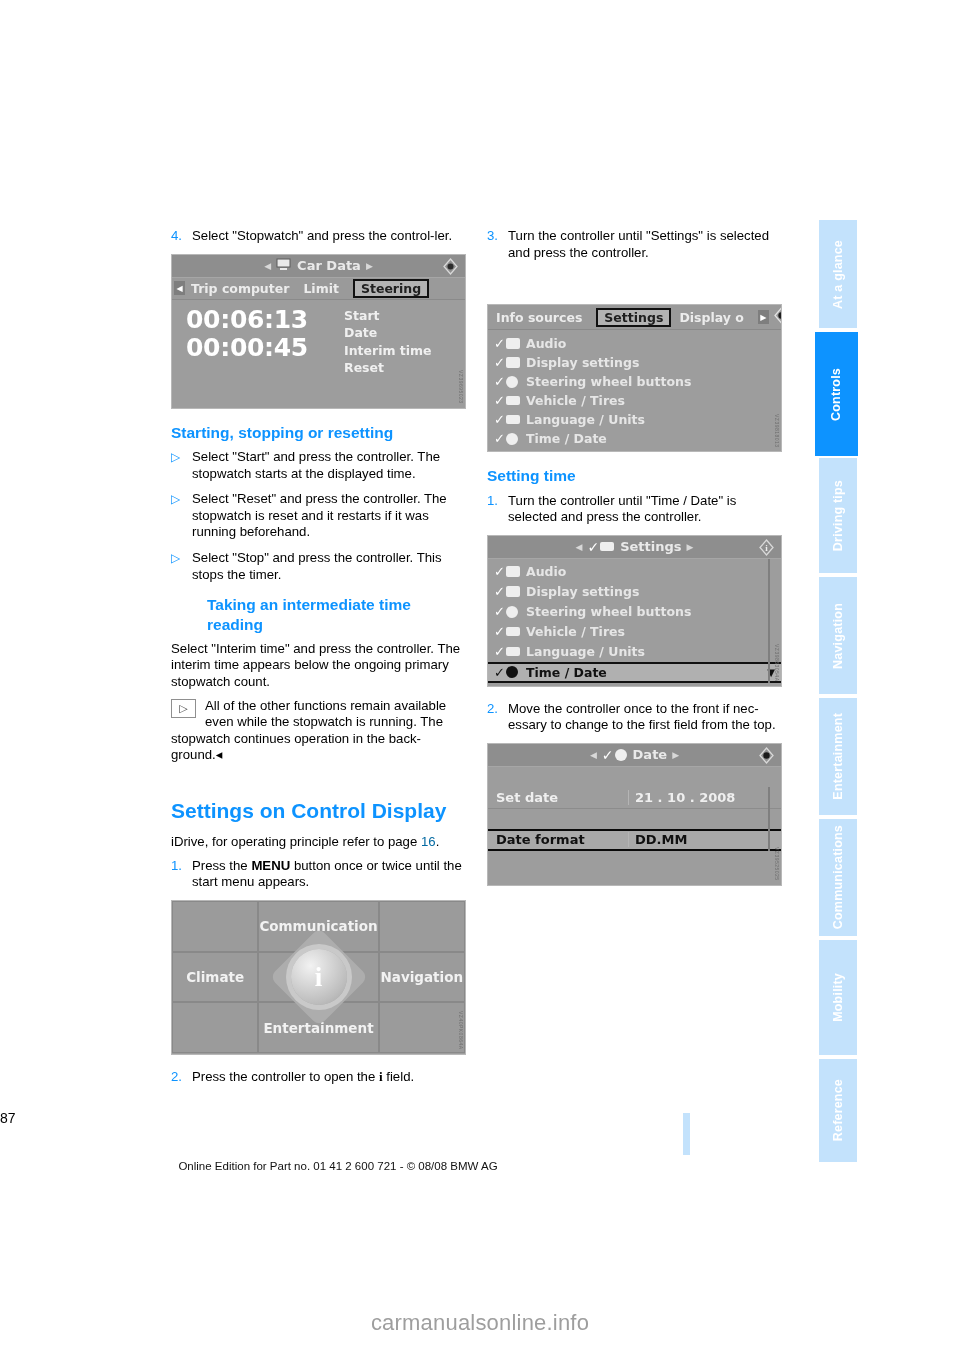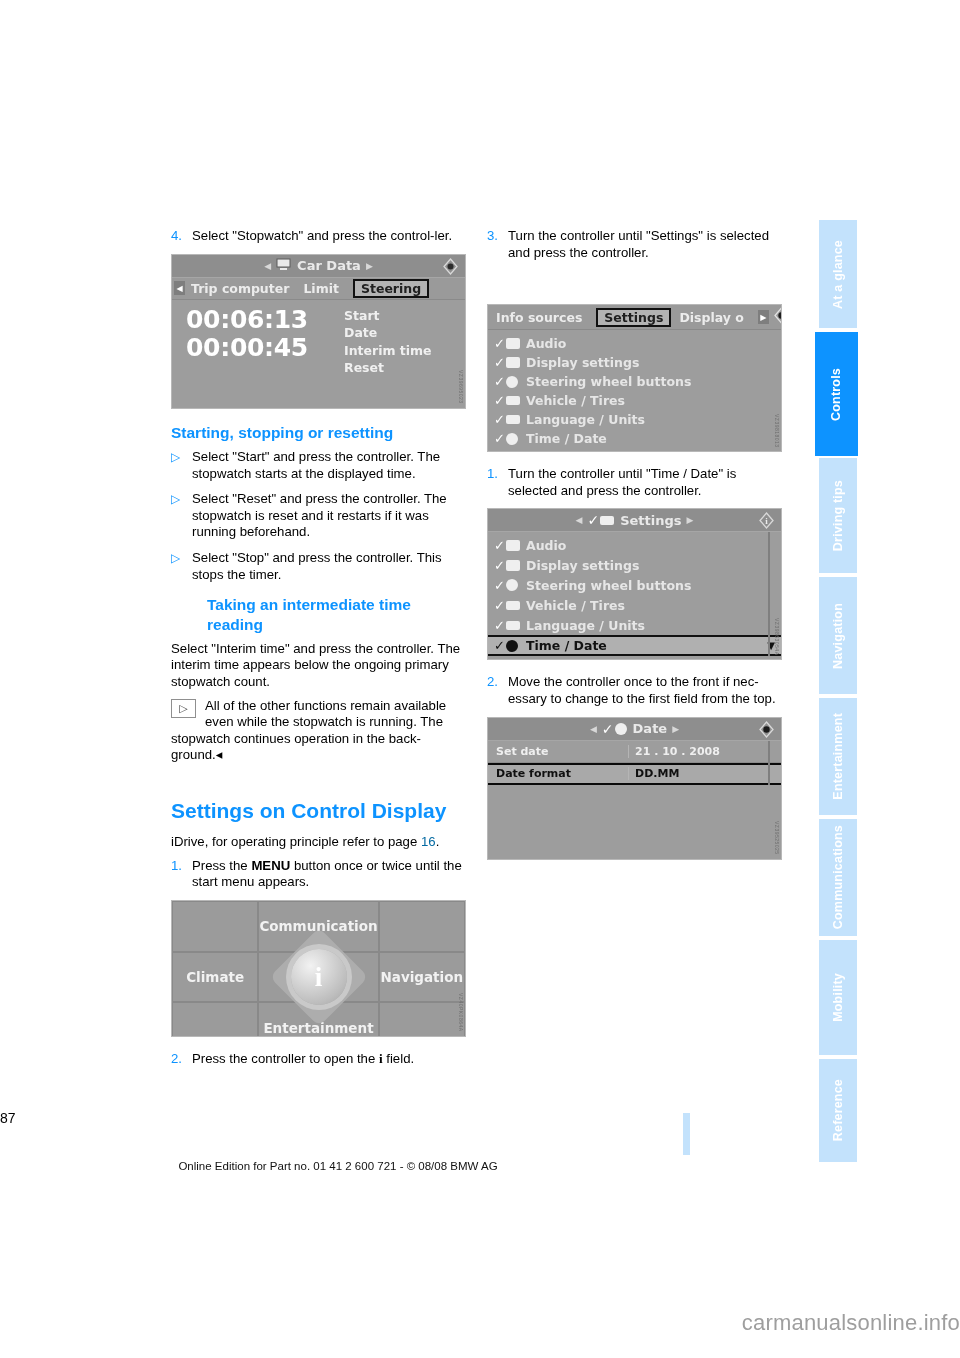--- a/index.html
+++ b/index.html
@@ -178,22 +178,22 @@
   .row.sel .glyph { background:#111; }
 
   
   .scrollcurve {
     position:absolute; right:11px; top:0; bottom:0; width:2px;
     background:#7f7f7f;
   }
 
   
   .dt-row { display:flex; height:22px; align-items:center;
-            font-size:11px; font-weight:bold; color:#efefef;
-            border-bottom:1px solid #8c8c8c; }
+            font-size:13px; font-weight:bold; color:#efefef;
+            border-bottom:1px solid #8c8c8c;margin-top:20px; }
   .dt-row .k { flex:0 0 140px; padding-left:8px; }
   .dt-row .v { flex:1; padding-left:6px; border-left:1px solid #b5b5b5;}
   .dt-row.sel { background:#a9a9a9; color:#101010;
                 border-top:2px solid #0a0a0a; border-bottom:2px solid #0a0a0a; }
 
   
   .menu-grid {
     position:relative; height:152px;
     display:grid;
     grid-template-columns:1fr 1.1fr 1fr;
@@ -233,21 +233,21 @@
   #footer-line {
     position:absolute; left:0; top:1160px; width:676px;
     text-align:center; font-size:11.5px; color:#111;
   }
   #footer-bar {
     position:absolute; left:683px; top:1113px; width:7px; height:42px;
     background:#c3e2fc;
   }
   #watermark {
     position:absolute; left:0; top:1310px; width:960px;
-    text-align:right; font-size:22px; color:#9e9e9e;
+    text-align:center; font-size:22px; color:#9e9e9e;
     letter-spacing:.2px;
   }
 </style>
 </head>
 <body>
 
 <div id="page">
 
   <div id="tab-rail">
     <div class="tab" style="top:0px;height:110px;">
@@ -350,21 +350,21 @@
 
     <div class="h1" style="margin-top:34px;">Settings on Control Display</div>
 
     <p class="body"><span>iDrive, for operating principle refer to page </span><span class="pagelink">16</span><span>.</span></p>
 
     <div class="num-item">
       <span class="n">1.</span>
       <span class="t"><span>Press the </span><span class="bold">MENU</span><span> button once or twice until the start menu appears.</span></span>
     </div>
 
-    <div class="shot" style="height:137px;">
+    <div class="shot" style="height:155px;">
       <div class="menu-grid">
         <div class="cell blank">.</div>
         <div class="cell">Communication</div>
         <div class="cell blank">.</div>
         <div class="cell">Climate</div>
         <div class="cell blank">.</div>
         <div class="cell">Navigation</div>
         <div class="cell blank">.</div>
         <div class="cell">Entertainment</div>
         <div class="cell blank">.</div>
@@ -448,20 +448,21 @@
           <span class="ico">
               <span class="check">✓</span>
               <span class="glyph" style="border-radius:50%;width:12px;height:12px;"></span>
             </span>
           <span>Time / Date</span>
         </div>
       </div>
       <span class="code">VZ39818013</span>
     </div>
 
+    <div class="h2" style="margin-top:13px;">Setting time</div>
 
     <div class="num-item">
       <span class="n">1.</span>
       <span class="t">Turn the controller until "Time / Date" is selected and press the controller.</span>
     </div>
 
     <div class="shot" style="height:152px;">
       <div class="shot-title">
         <span class="arr">◀</span>
         <span style="margin-right:6px;display:flex;align-items:center;">

